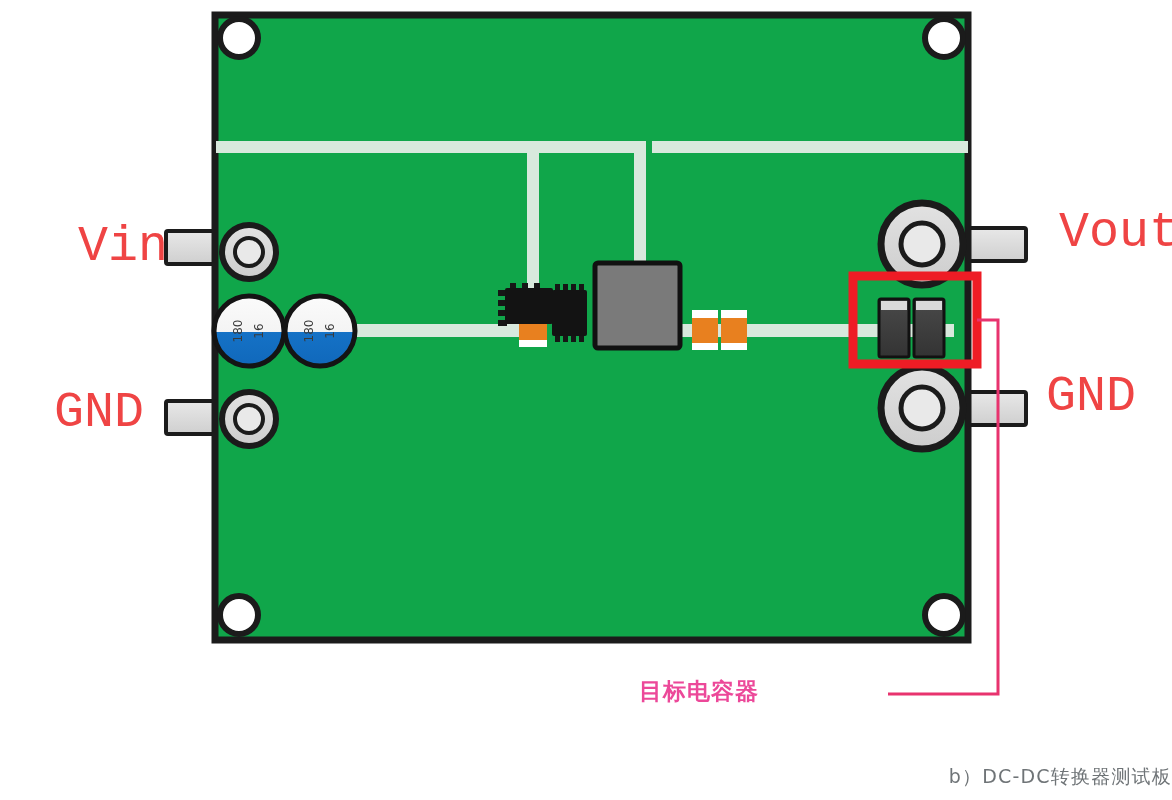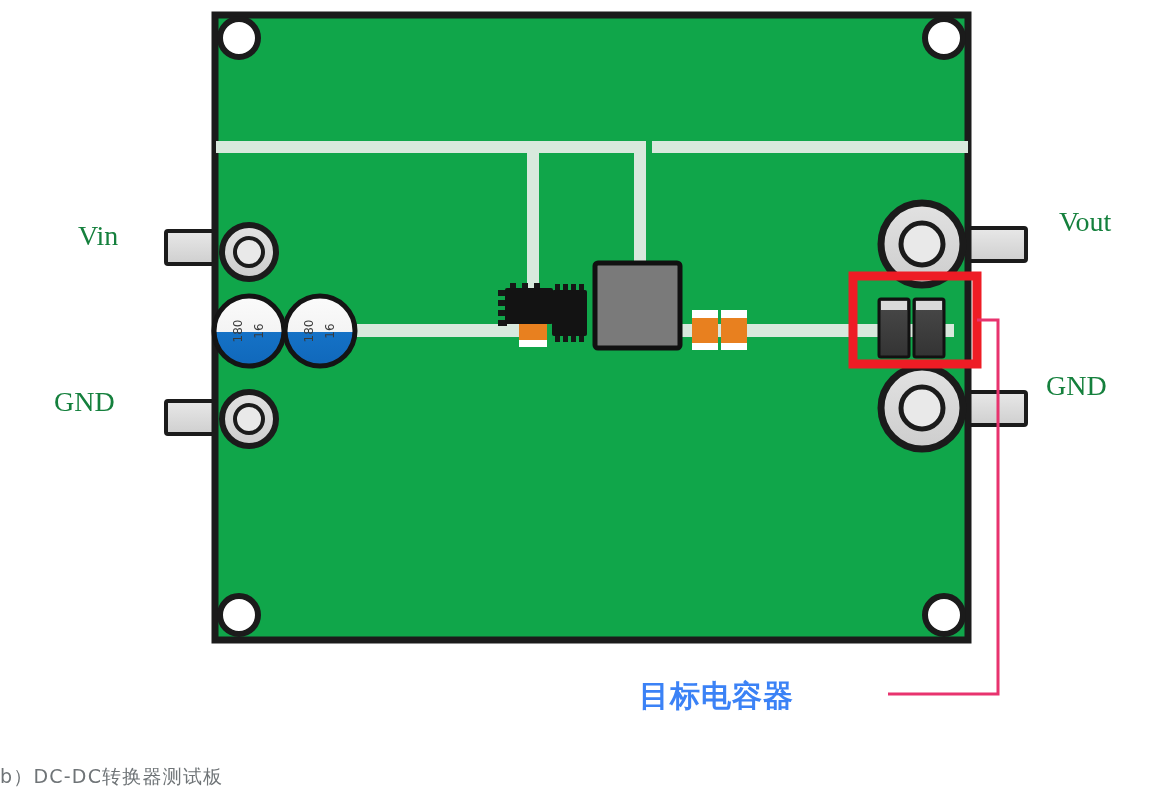--- a/index.html
+++ b/index.html
@@ -22,47 +22,47 @@
   }
   svg#board-svg {
     position: absolute;
     left: 0; top: 0;
     width: 1172px;
     height: 800px;
     display: block;
   }
   .lbl {
     position: absolute;
-    color: #15803d;
-    font-size: 28px;
+    color: #ef4444;
+    font-size: 50px;
     line-height: 1;
     white-space: nowrap;
-    font-family: Liberation Serif, serif;
+    font-family: Liberation Mono, monospace;
   }
   #label-vin   { left: 78px;  top: 222px; }
   #label-gnd-l { left: 54px;  top: 388px; }
   #label-vout  { left: 1042px; top: 208px; margin-left: 17px; }
   #label-gnd-r { left: 1046px; top: 372px; }
   #annotation-target {
     position: absolute;
     left: 639px;
     top: 676px;
-    font-size: 30px;
+    font-size: 23px;
     font-weight: bold;
     letter-spacing: 1px;
-    color: #3b82f6;
+    color: #ec4899;
     white-space: nowrap;
     font-family: "DejaVu Sans", "Liberation Sans", sans-serif;
   }
   #figure-caption {
     position: absolute;
     left: 0;
     top: 764px;
     width: 1172px;
-    text-align: left;
+    text-align: right;
     font-size: 19px;
     color: #6f7477;
     letter-spacing: 1.2px;
     font-family: "DejaVu Sans", "Liberation Sans", sans-serif;
   }
 </style>
 </head>
 <body>
 
 <div id="figure">

